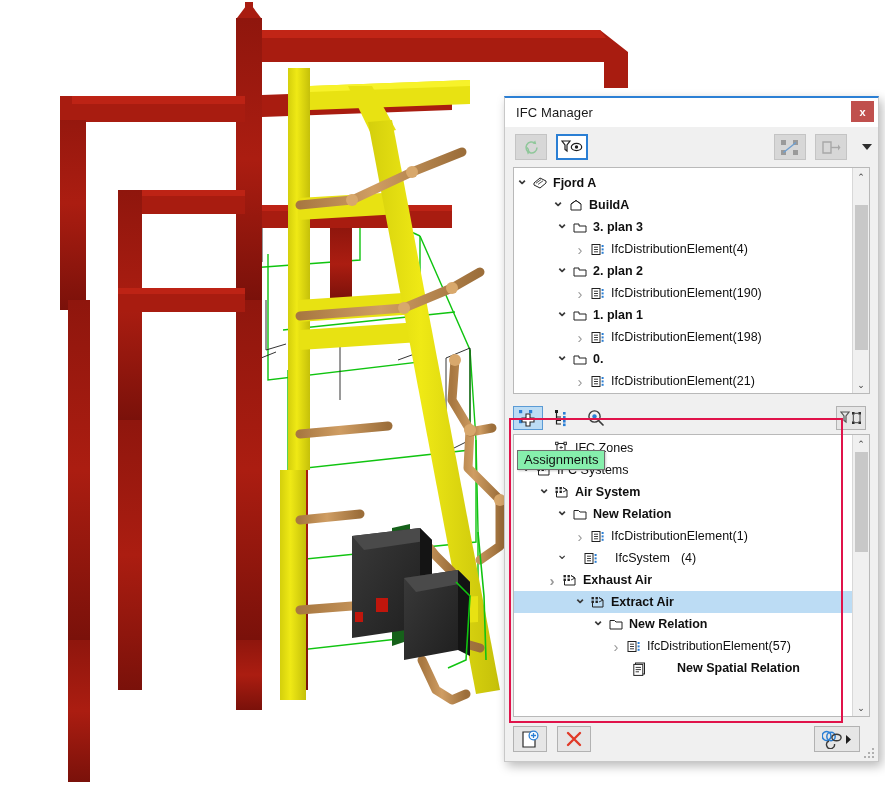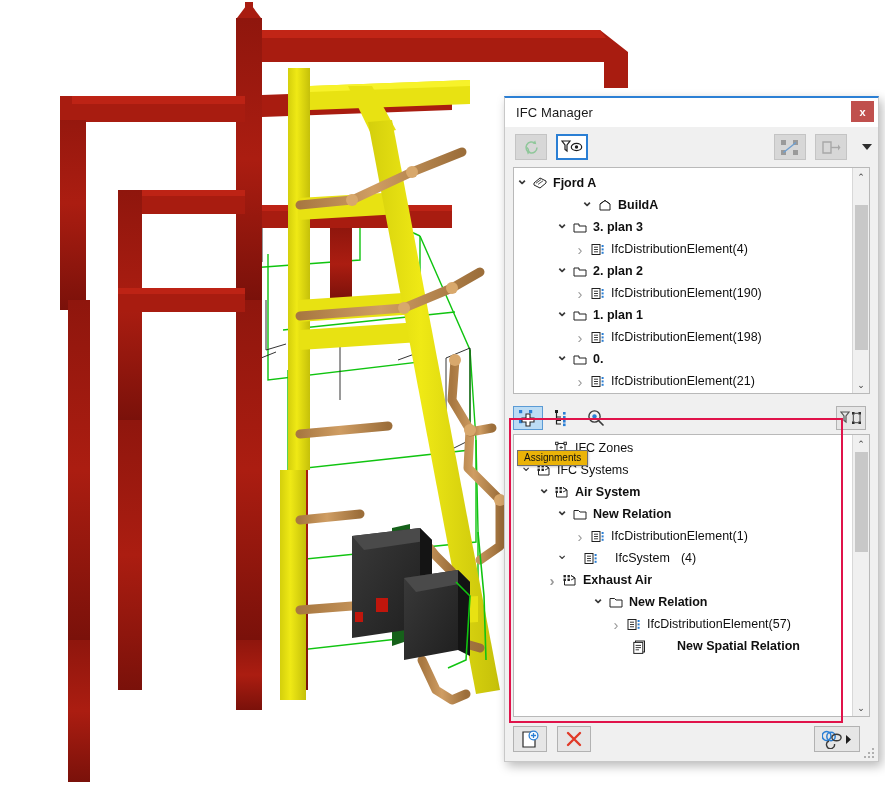--- a/index.html
+++ b/index.html
@@ -98,22 +98,22 @@
   .mbtn.box { background:#e6e6e6; border:1px solid #b2b2b2; }
 
   
   #red-frame {
     position:absolute; left:509px; top:418px; width:334px; height:305px;
     border:2px solid #e0134a; pointer-events:none; z-index:40;
   }
   
   #tooltip {
     position:absolute; left:517px; top:450px; z-index:60;
-    background:#eab308; border:1px solid #6e6e6e; padding:1px 6px 2px 6px;
-    font-size:10px; color:#101010; box-shadow:1px 1px 2px rgba(0,0,0,.2);
+    background:#86efac; border:1px solid #6e6e6e; padding:1px 6px 2px 6px;
+    font-size:13px; color:#101010; box-shadow:1px 1px 2px rgba(0,0,0,.2);
   }
 
   #tree-bottom { flex:1 1 auto; }
   .bottom-bar { height:44px; flex:0 0 auto; display:flex; align-items:center; padding:0 8px; }
   .bbtn { width:34px; height:26px; background:#e6e6e6; border:1px solid #b2b2b2;
           display:flex; align-items:center; justify-content:center; cursor:pointer; margin-right:10px; }
   .bbtn.wide { width:46px; }
   .grip { position:absolute; right:4px; bottom:3px; width:10px; height:10px; }
   .grip i { position:absolute; width:2px; height:2px; background:#b0b0b0; }
 </style>
@@ -315,21 +315,21 @@
           <span class="chev down"></span>
           <span class="ico">
             <svg width="16" height="15" viewBox="0 0 16 15">
               <path d="M2 9 L8 4 L14 7 L8 12 Z" fill="#fff" stroke="#222" stroke-width="1"></path>
               <path d="M2 9 L2 7 L8 2 L14 5 L14 7" fill="#fff" stroke="#222" stroke-width="1"></path>
               <path d="M4 7.2 L9 3.6 M6 8.4 L11 4.8" stroke="#222" stroke-width="0.8"></path>
             </svg>
           </span>
           <span class="lbl">Fjord A</span>
         </div>
-        <div class="trow bold" style="padding-left: 36px; margin-left: 29px;">
+        <div class="trow bold" style="padding-left: 36px;">
           <span class="chev down"></span>
           <span class="ico">
             <svg width="16" height="15" viewBox="0 0 16 15">
               <path d="M3 12 V6 L8 2.5 L13 6 V12 Z" fill="#fff" stroke="#222" stroke-width="1"></path>
               <path d="M3 6 L8 2.5 L13 6" fill="none" stroke="#222" stroke-width="1"></path>
             </svg>
           </span>
           <span class="lbl">BuildA</span>
         </div>
         <div class="trow bold" style="padding-left: 40px;">
@@ -562,20 +562,34 @@
               <rect x="1.5" y="2" width="2.4" height="2.4" fill="#222"></rect>
               <rect x="5.5" y="2" width="2.4" height="2.4" fill="#222"></rect>
               <rect x="1.5" y="5.6" width="2.4" height="2.4" fill="#222"></rect>
               <rect x="5.5" y="5.6" width="2.4" height="2.4" fill="#222"></rect>
               <path d="M2.5 8 L2.5 12 L13 12 L13 5 L9 2.5" fill="none" stroke="#222" stroke-width="1"></path>
               <path d="M9 2.5 L13 5 L9 7" fill="none" stroke="#222" stroke-width="0.9"></path>
             </svg>
           </span>
           <span class="lbl">Exhaust Air</span>
         </div>
+        <div class="trow bold selected" style="padding-left: 58px;">
+          <span class="chev down"></span>
+          <span class="ico">
+            <svg width="16" height="15" viewBox="0 0 16 15">
+              <rect x="1.5" y="2" width="2.4" height="2.4" fill="#222"></rect>
+              <rect x="5.5" y="2" width="2.4" height="2.4" fill="#222"></rect>
+              <rect x="1.5" y="5.6" width="2.4" height="2.4" fill="#222"></rect>
+              <rect x="5.5" y="5.6" width="2.4" height="2.4" fill="#222"></rect>
+              <path d="M2.5 8 L2.5 12 L13 12 L13 5 L9 2.5" fill="none" stroke="#222" stroke-width="1"></path>
+              <path d="M9 2.5 L13 5 L9 7" fill="none" stroke="#222" stroke-width="0.9"></path>
+            </svg>
+          </span>
+          <span class="lbl">Extract Air</span>
+        </div>
         <div class="trow bold" style="padding-left: 76px;">
           <span class="chev down"></span>
           <span class="ico">
             <svg width="16" height="15" viewBox="0 0 16 15">
               <path d="M2 12 V3.5 H6.5 L8 5 H14 V12 Z" fill="#fff" stroke="#222" stroke-width="1"></path>
             </svg>
           </span>
           <span class="lbl">New Relation</span>
         </div>
         <div class="trow" style="padding-left: 94px;">

